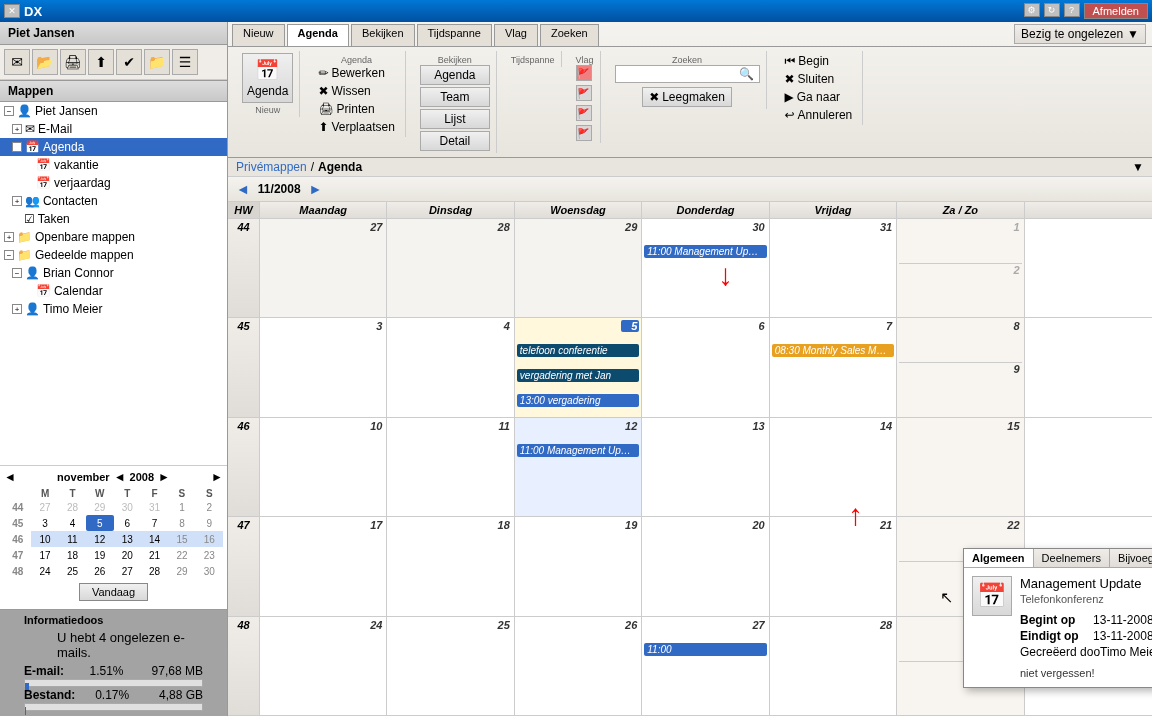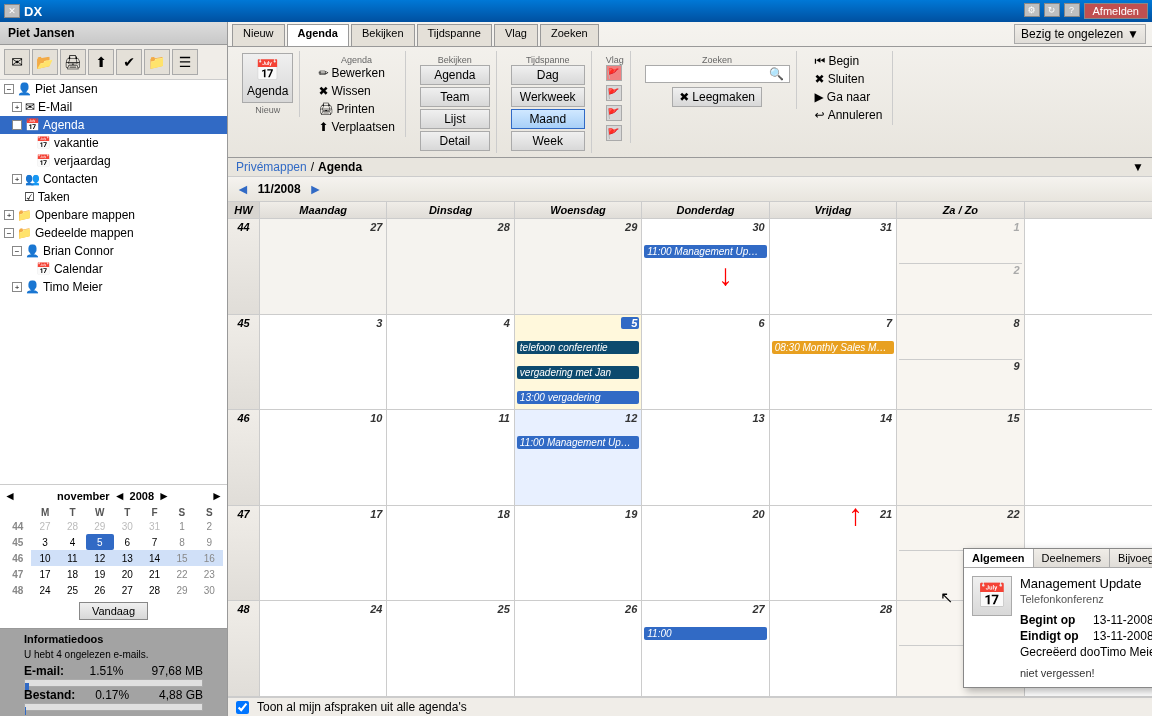--- a/index.html
+++ b/index.html
@@ -503,20 +503,21 @@
     <div id="toolbar-icons">
       <div class="tool-icon">✉</div>
       <div class="tool-icon">📂</div>
       <div class="tool-icon">🖨</div>
       <div class="tool-icon">⬆</div>
       <div class="tool-icon">✔</div>
       <div class="tool-icon">📁</div>
       <div class="tool-icon">☰</div>
     </div>
 
+    <div id="mappen-header">Mappen</div>
 
     <div id="folder-tree">
       <div class="tree-item">
         <span class="expand-btn">−</span>
         <span class="folder-icon">👤</span>
         <span>Piet Jansen</span>
       </div>
       <div class="tree-item tree-indent-1">
         <span class="expand-btn">+</span>
         <span class="folder-icon">✉</span>
@@ -645,21 +646,21 @@
               <td class="weekend">29</td>
               <td class="weekend">30</td>
             </tr>
           </tbody>
       </table>
       <button class="vandaag-btn" style="display:block;margin:4px auto;background:linear-gradient(to bottom,#f0f0f0,#d8d8d8);border:1px solid #888;padding:2px 12px;cursor:pointer;font-size:11px;">Vandaag</button>
     </div>
 
     <div id="info-box">
       <div id="info-box-title">Informatiedoos</div>
-      <div style="font-size:10px;margin-bottom:4px;">U hebt 4 ongelezen e-mails.</div>
+      <div style="font-size:13px;margin-bottom:4px;margin-left:33px;">U hebt 4 ongelezen e-mails.</div>
       <div class="stat-row">
         <span class="stat-label">E-mail:</span>
         <span style="width:40px;text-align:right;">1.51%</span>
         <span style="width:60px;text-align:right;">97,68 MB</span>
       </div>
       <div style="margin:1px 0;height:8px;background:#e0e0e0;border:1px solid #aaa;">
         <div class="stat-bar" style="width:2%;"></div>
       </div>
       <div class="stat-row">
         <span class="stat-label">Bestand:</span>
@@ -741,36 +742,20 @@
               </div>
               <div class="ribbon-view-btn">
                 <span>Detail</span>
               </div>
             </div>
           </div>
         </div>
 
         <div class="ribbon-section">
           <div class="ribbon-section-label">Tijdspanne</div>
-          <div class="ribbon-section-items">
-            <div class="view-btns">
-              <div class="ribbon-view-btn">
-                <span>Dag</span>
-              </div>
-              <div class="ribbon-view-btn">
-                <span>Werkweek</span>
-              </div>
-              <div class="ribbon-view-btn active">
-                <span>Maand</span>
-              </div>
-              <div class="ribbon-view-btn">
-                <span>Week</span>
-              </div>
-            </div>
-          </div>
         </div>
 
         <div class="ribbon-section">
           <div class="ribbon-section-label">Vlag</div>
           <div class="ribbon-section-items">
             <div class="ribbon-flag-col">
               <div class="flag-icon" style="background:#f08080;">🚩</div>
               <div class="flag-icon">🚩</div>
               <div class="flag-icon">🚩</div>
               <div class="flag-icon">🚩</div>
@@ -1010,20 +995,16 @@
               <span>13-11-2008 12:00</span>
             </div>
             <div class="popup-field">
               <span>Gecreëerd doo</span><span>Timo Meier</span>
             </div>
             <div id="popup-note">niet vergessen!</div>
           </div>
         </div>
       </div>
 
-      <div id="bottom-bar">
-        <input type="checkbox" checked="" style="">
-        <label>Toon al mijn afspraken uit alle agenda's</label>
-      </div>
 
     </div>
   </div>
 </div>
 
 </body></html>

